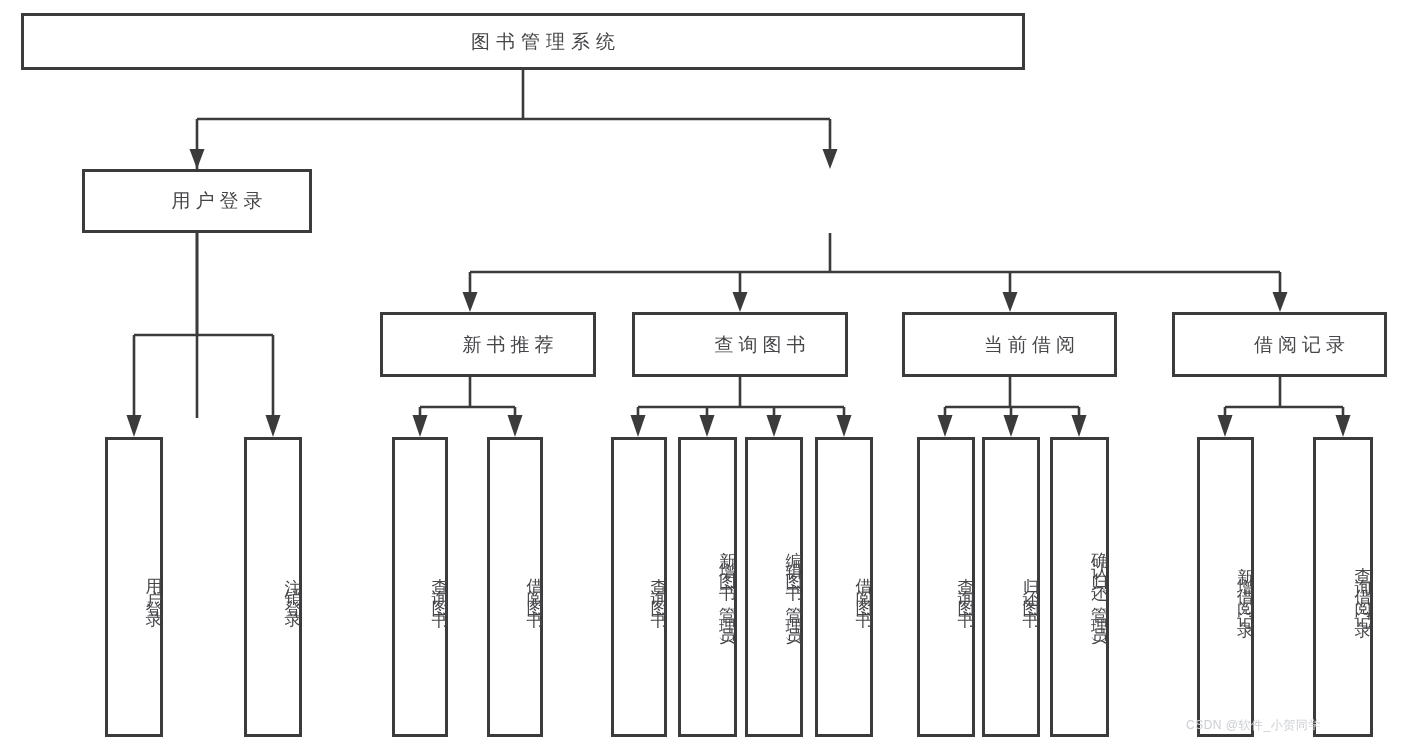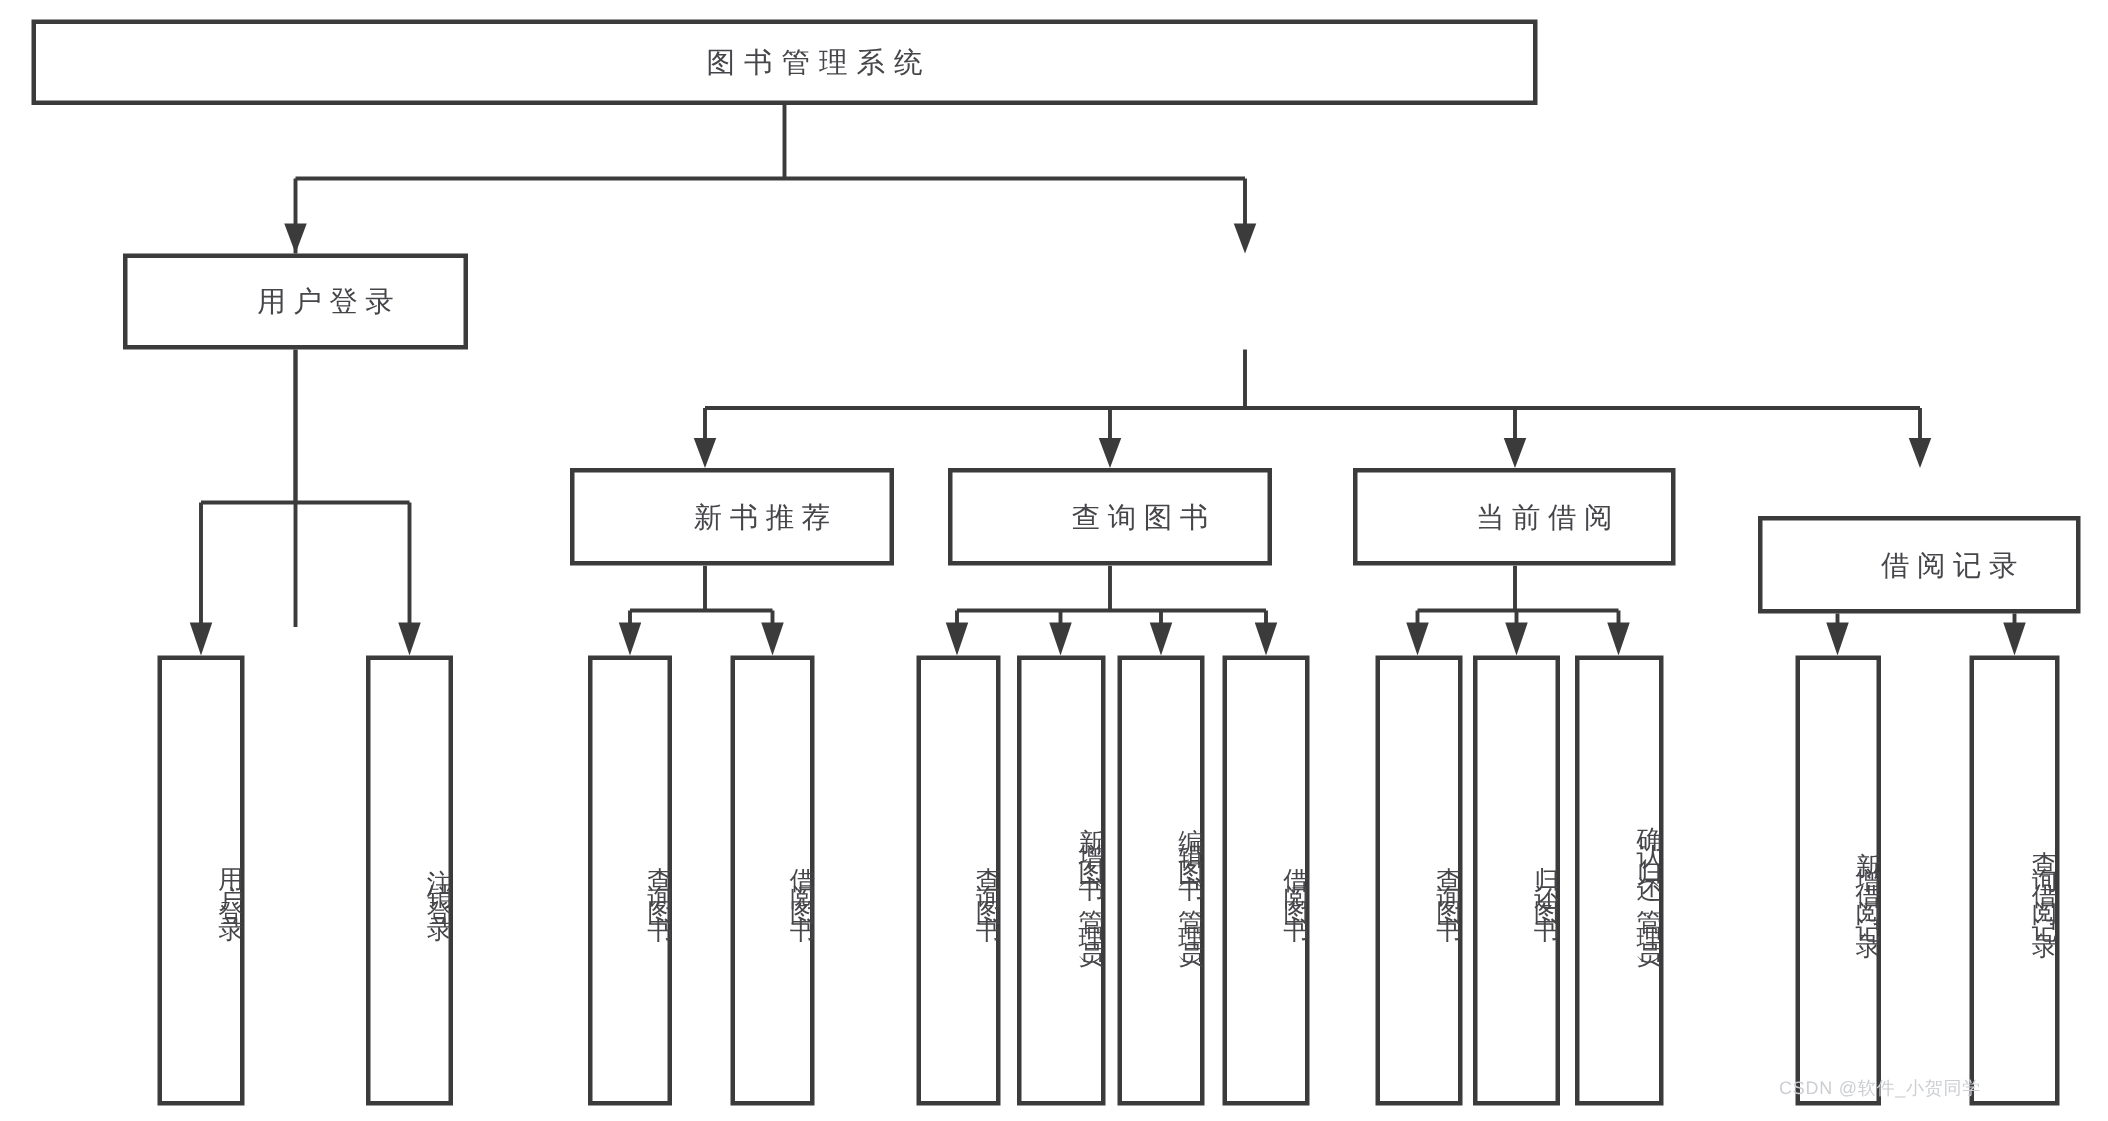--- a/index.html
+++ b/index.html
@@ -109,21 +109,21 @@
     </g>
   </svg>
 
   <div class="node hnode root-node" style="left:21px; top:13px; width:1004px; height:57px;">图书管理系统</div>
 
   <div class="node hnode" style="left:82px; top:169px; width:230px; height:64px;">用户登录</div>
 
   <div class="node hnode" style="left:380px; top:312px; width:216px; height:65px;">新书推荐</div>
   <div class="node hnode" style="left:632px; top:312px; width:216px; height:65px;">查询图书</div>
   <div class="node hnode" style="left:902px; top:312px; width:215px; height:65px;">当前借阅</div>
-  <div class="node hnode" style="left:1172px; top:312px; width:215px; height:65px;margin-top:32px;">借阅记录</div>
+  <div class="node hnode" style="left:1172px; top:312px; width:215px; height:65px;">借阅记录</div>
 
   <div class="node vnode" style="left:105px; top:437px; width:58px; height:300px;">
     <span>用户登录</span>
   </div>
   <div class="node vnode" style="left:244px; top:437px; width:58px; height:300px;">
     <span>注销登录</span>
   </div>
 
   <div class="node vnode" style="left:392px; top:437px; width:56px; height:300px;">
     <span>查询图书</span>

